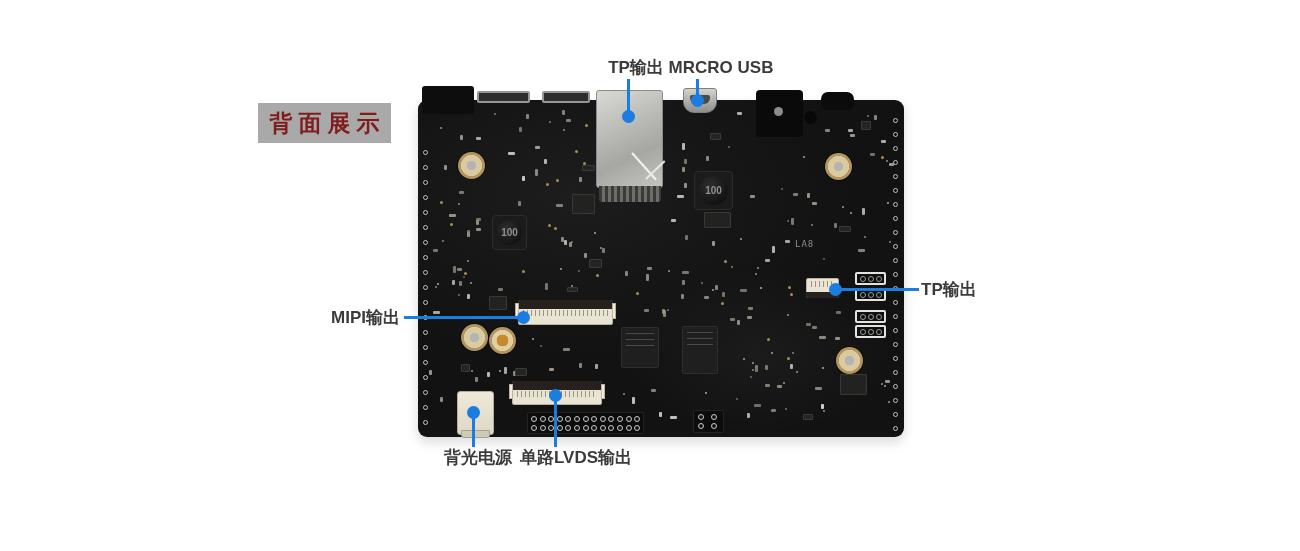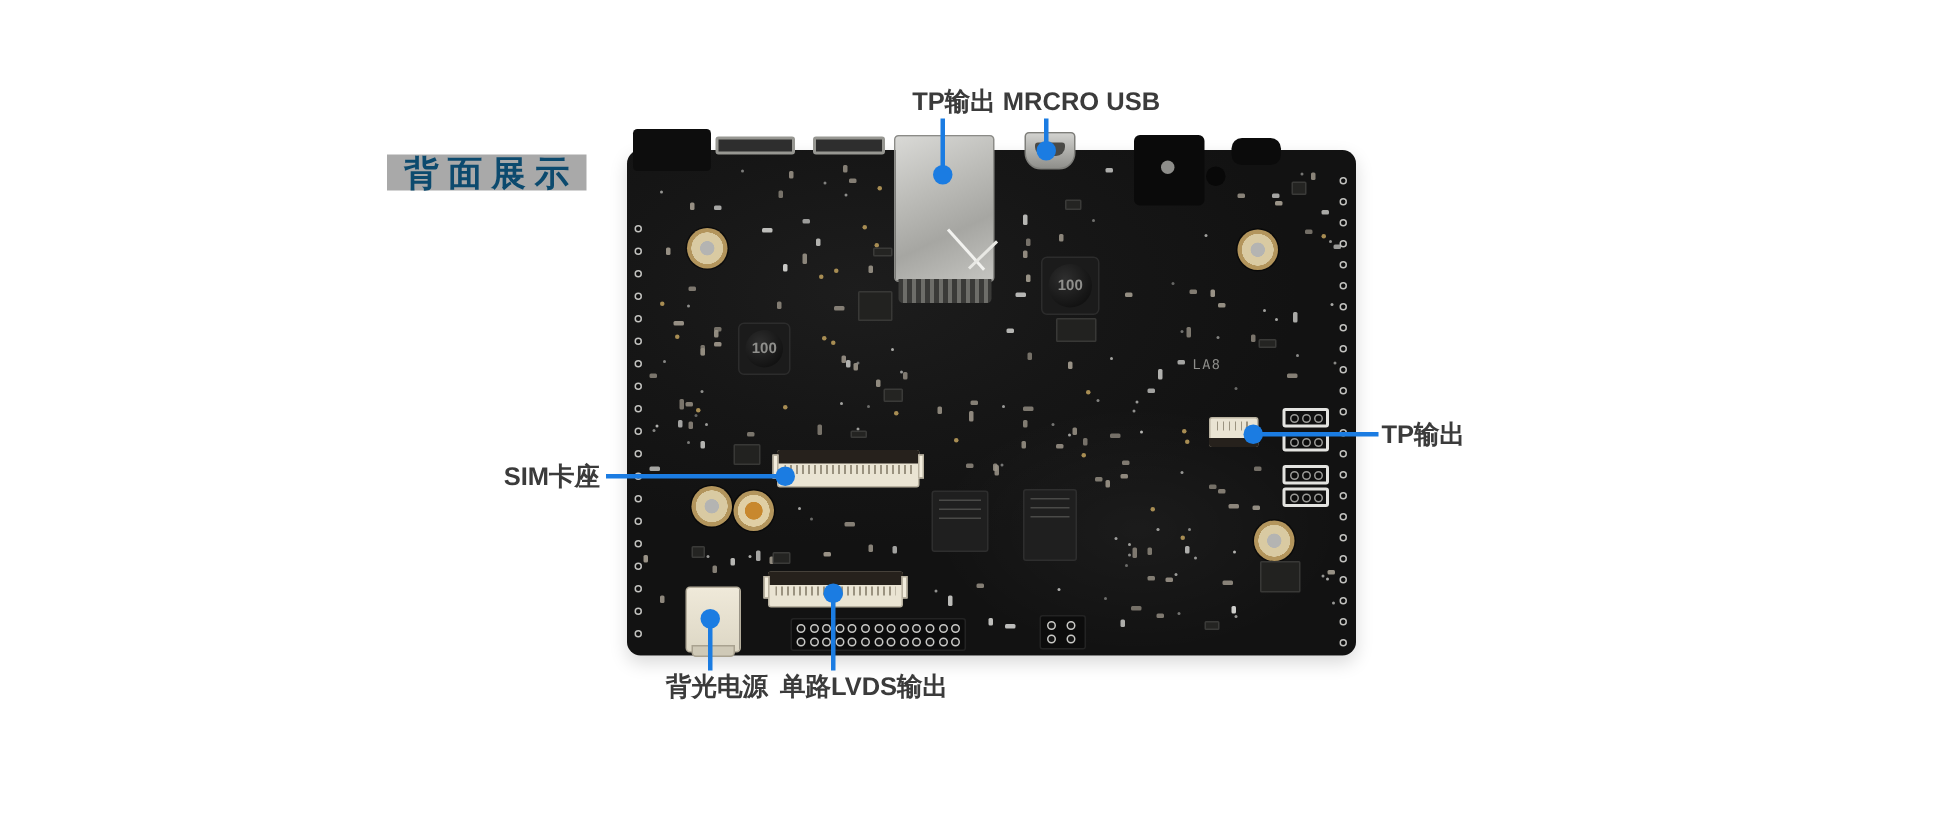--- a/index.html
+++ b/index.html
@@ -2,22 +2,22 @@
 <html style="--accent: #1b7ce2;"><head>
 <meta charset="utf-8">
 <style>
   * { margin:0; padding:0; box-sizing:border-box; }
   html,body { width:1300px; height:551px; overflow:hidden; }
   body { background:#ffffff; font-family:"Liberation Sans","DejaVu Sans",sans-serif; }
   .scene { position:relative; width:1300px; height:551px; background:#ffffff; }
 
   
   .badge {
-    position:absolute; left:258px; top:103px; width:133px; height:24px;
-    background:#a9a9a9; color:#0c4a6e; font-size:23px; font-weight:bold;
+    position:absolute; left:258px; top:103px; width:133px; height:40px;
+    background:#a9a9a9; color:#7f1d1d; font-size:23px; font-weight:bold;
     letter-spacing:6px; display:flex; align-items:center; justify-content:center;
     padding-left:6px;
   }
 
   
   .board {
     position:absolute; left:418px; top:100px; width:486px; height:337px;
     background:radial-gradient(ellipse 60% 50% at 32% 28%, #1d1d1d 0%, #161616 55%, #121212 100%);
     border-radius:9px;
     box-shadow:0 5px 12px rgba(0,0,0,0.15);
@@ -502,21 +502,21 @@
     <div class="ann-dot" style="left:690.5px; top:93.5px;"></div>
   </div>
 
   <div>
     <div class="ann-label" style="left:921px; top:280px;">TP输出</div>
     <div class="ann-line h" style="left:838px; top:287.5px; width:81px;"></div>
     <div class="ann-dot" style="left:828.5px; top:282.5px;"></div>
   </div>
 
   <div>
-    <div class="ann-label rightalign" style="left:400px; top:308px;">SIM卡座</div>
+    <div class="ann-label rightalign" style="left:400px; top:308px;">MIPI输出</div>
     <div class="ann-line h" style="left:404px; top:315.5px; width:118px;"></div>
     <div class="ann-dot" style="left:516.5px; top:310.5px;"></div>
   </div>
 
   <div>
     <div class="ann-label center" style="left:478px; top:448px;">背光电源</div>
     <div class="ann-line v" style="left:471.5px; top:414px; height:33px;"></div>
     <div class="ann-dot" style="left:466.5px; top:405.5px;"></div>
   </div>
 

